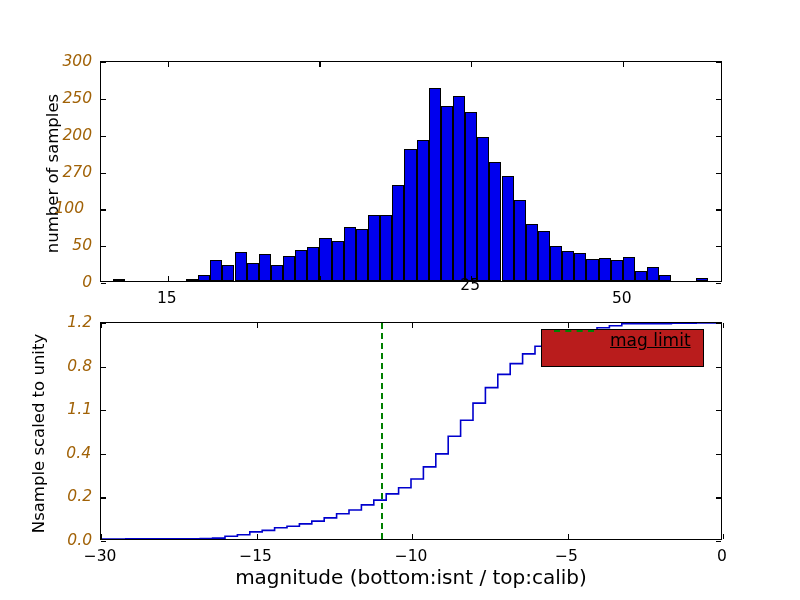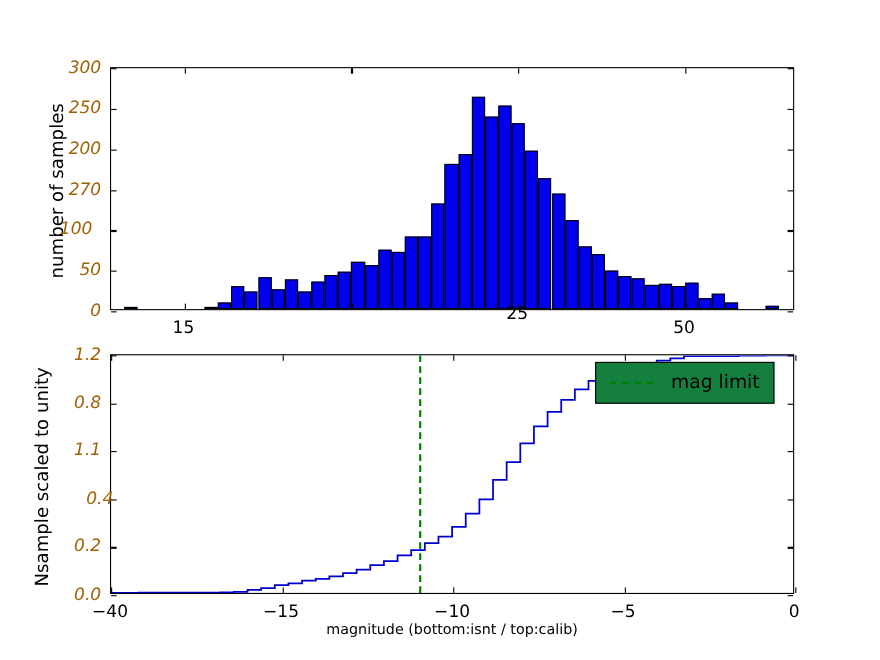--- a/index.html
+++ b/index.html
@@ -79,21 +79,21 @@
     text-align: center;
     font-size: 17.5px;
     white-space: nowrap;
   }
   #xlabel {
     position: absolute;
     left: 100px;
     width: 622px;
     top: 565px;
     text-align: center;
-    font-size: 13px;
+    font-size: 20px;
     white-space: nowrap;
   }
   .ylabel {
     position: absolute;
     font-size: 16.5px;
     white-space: nowrap;
     transform-origin: 50% 50%;
   }
   #ylabel-top {
     left: -63px;
@@ -134,25 +134,25 @@
     bottom: 0;
     width: 0;
     border-left: 2.2px dashed #008000;
   }
 
   
   #legend {
     position: absolute;
     box-sizing: border-box;
     border: 1.3px solid #000000;
-    background: #15803d;
+    background: #b91c1c;
     display: flex;
-    align-items: center;
     padding: 0 12px;
     height: 38px;
+    text-decoration: underline;
   }
   #legend-swatch {
     width: 40px;
     height: 0;
     border-top: 2.2px dashed #008000;
     margin-right: 16px;
     flex: none;
   }
   #legend-label {
     font-size: 17px;
@@ -273,28 +273,28 @@
       <div class="tick-y right" style="top: 130.8px;"></div>
       <div class="tick-y left" style="top: 87.2px;"></div>
       <div class="tick-y right" style="top: 87.2px;"></div>
       <div class="tick-y left" style="top: 43.6px;"></div>
       <div class="tick-y right" style="top: 43.6px;"></div>
       <div class="tick-y left" style="top: 0px;"></div>
       <div class="tick-y right" style="top: 0px;"></div>
     </div>
   <div class="ylabel" id="ylabel-bottom">Nsample scaled to unity</div>
   <div id="bottom-tick-layer">
-      <div class="ticklabel-x" style="left: 100px; top: 547px;">−40</div>
+      <div class="ticklabel-x" style="left: 100px; top: 547px;">−30</div>
       <div class="ticklabel-x" style="left: 255.5px; top: 547px;">−15</div>
       <div class="ticklabel-x" style="left: 411px; top: 547px;">−10</div>
       <div class="ticklabel-x" style="left: 566.5px; top: 547px;">−5</div>
       <div class="ticklabel-x" style="left: 722px; top: 547px;">0</div>
       <div class="ticklabel-y" style="left: 34px; width: 58px; top: 540px;">0.0</div>
       <div class="ticklabel-y" style="left: 34px; width: 58px; top: 496.4px;">0.2</div>
-      <div class="ticklabel-y" style="left: 45px; width: 58px; top: 452.8px;">0.4</div>
+      <div class="ticklabel-y" style="left: 33px; width: 58px; top: 452.8px;">0.4</div>
       <div class="ticklabel-y" style="left: 34px; width: 58px; top: 409.2px;">1.1</div>
       <div class="ticklabel-y" style="left: 34px; width: 58px; top: 365.6px;">0.8</div>
       <div class="ticklabel-y" style="left: 34px; width: 58px; top: 322px;">1.2</div>
     </div>
 
   <div id="legend" style="left:541px; top:329px;">
     <span id="legend-swatch"></span>
     <span id="legend-label">mag limit</span>
   </div>
 

